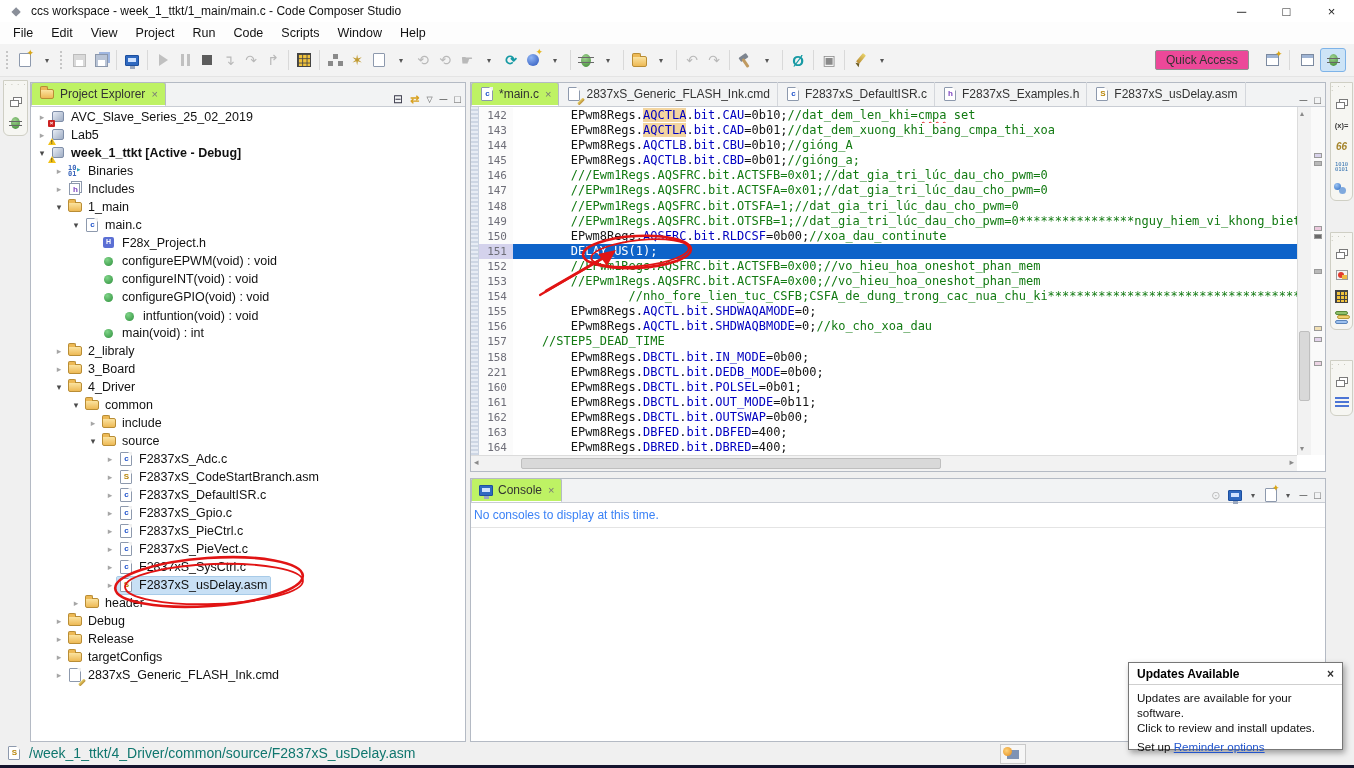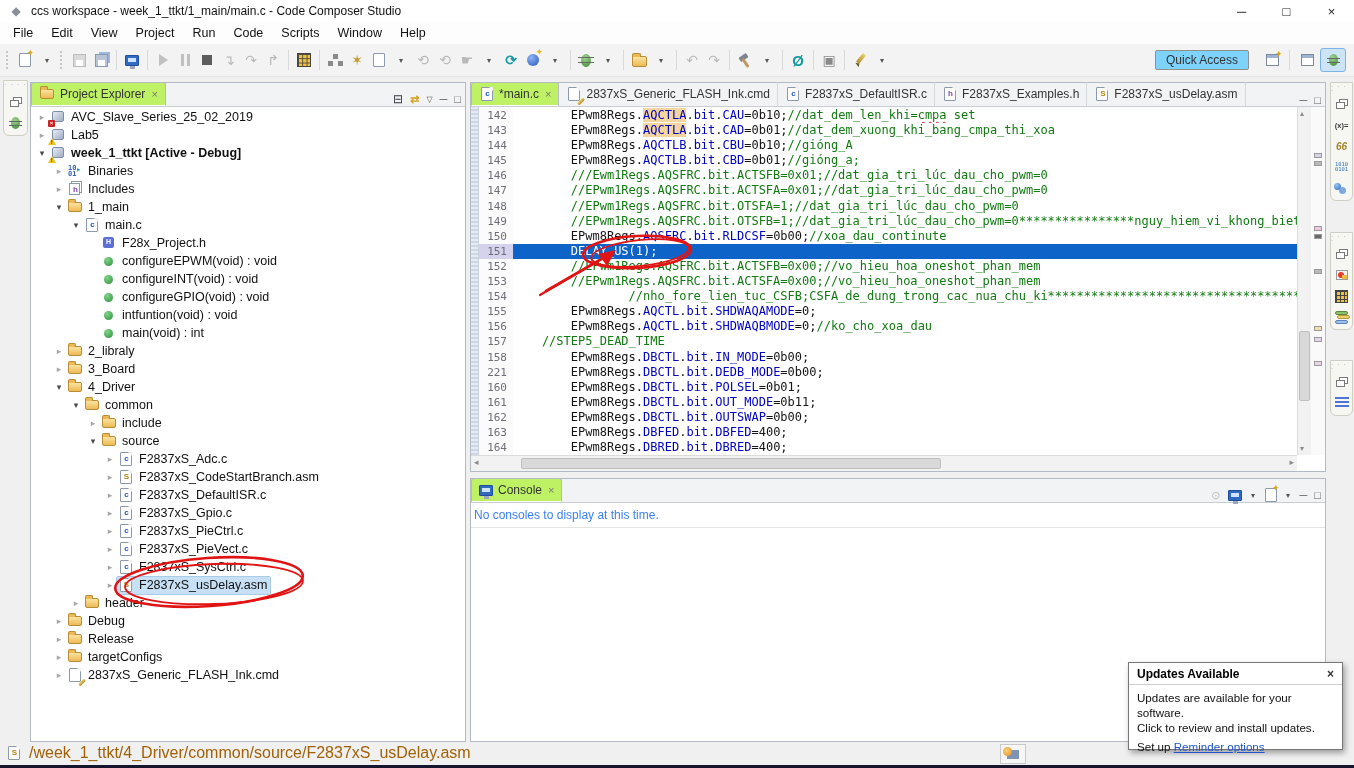--- a/index.html
+++ b/index.html
@@ -48,21 +48,21 @@
   .ic-folder::before { content:""; position:absolute; left:-1px; top:-4px; width:7px; height:3px; background:#edb955; border:1px solid #b98d35; border-bottom:none; border-radius:2px 2px 0 0; }
   .ic-hammer { width:16px; height:16px; position:relative; }
   .ic-hammer::before { content:""; position:absolute; left:2px; top:3px; width:9px; height:5px; background:#7d8590; transform:rotate(-35deg); border-radius:1px; }
   .ic-hammer::after { content:""; position:absolute; left:7px; top:6px; width:3px; height:10px; background:#c09a60; transform:rotate(-35deg); border-radius:1px; }
   .ic-pen { width:16px; height:16px; position:relative; }
   .ic-pen::before { content:""; position:absolute; left:7px; top:1px; width:4px; height:11px; background:linear-gradient(#e8d26a,#b98d35); transform:rotate(40deg); border-radius:1px; }
   .ic-pen::after { content:""; position:absolute; left:3px; top:11px; width:0; height:0; border-top:4px solid #6b5a20; border-left:4px solid transparent; transform:rotate(10deg); }
   .teal { color:#179aa4; font-weight:bold; }
   .gray { color:#b9b9b9; }
   .dkgray { color:#8a8a8a; }
-  .qa-box { margin-left:auto; border:1px solid #909090; border-radius:2px; background:#7dd3fc; padding:2px 10px; font-size:12px; color:#333; }
+  .qa-box { margin-left:auto; border:1px solid #909090; border-radius:2px; background:#ec4899; padding:2px 10px; font-size:12px; color:#333; }
   .persp { display:flex; align-items:center; margin:0 8px 0 10px; }
   .persp-btn { width:26px; height:24px; display:flex; align-items:center; justify-content:center; border-radius:3px; position:relative; }
   .persp-btn.active { background:#cde4f7; border:1px solid #7eb3e8; }
   .ic-window { width:13px; height:12px; border:1px solid #7c8aa0; background:#fff; position:relative; }
   .ic-window::before { content:""; position:absolute; left:0; right:0; top:0; height:3px; background:#9fb4d4; }
   .ic-window.spark::after { content:"✦"; position:absolute; right:-5px; top:-6px; color:#d9a514; font-size:9px; }
 
   
   .panel { position:absolute; background:#ffffff; border:1px solid #b4bac4; }
   .tabrow { height:24px; background:#f2f3f4; border-bottom:1px solid #c9cdd4; display:flex; align-items:flex-end; }
@@ -144,21 +144,21 @@
   .varrow { position:absolute; left:2px; font-size:8px; color:#8a8a8a; }
   .overview { position:absolute; right:0; top:24px; bottom:16px; width:14px; background:#fafafa; }
   .ovm { position:absolute; left:3px; width:8px; height:5px; border:1px solid #9a9a9a; }
 
   
   .console-msg { padding:5px 3px; font-size:12px; color:#3b82f6; border-bottom:1px solid #e4e4e4; }
 
   
   .statusbar { position:absolute; left:0; top:742px; width:1354px; height:26px; background:#f0f0f0; }
   .status-inner { display:flex; align-items:center; height:22px; padding-left:6px; gap:6px; }
-  .status-path { font-size:16px; color:#a16207; }
+  .status-path { font-size:14px; color:#0f766e; }
   .bottom-strip { position:absolute; left:0; bottom:0; width:100%; height:3px; background:#15152e; }
   .upd-btn { position:absolute; left:1000px; top:2px; width:26px; height:20px; border:1px solid #c9c9c9; background:#f6f6f6; display:flex; align-items:center; justify-content:center; }
   .ic-upd { width:12px; height:9px; background:#7e93b4; position:relative; }
   .ic-upd::before { content:""; position:absolute; left:-4px; top:-3px; width:9px; height:9px; border-radius:50%; background:radial-gradient(circle at 40% 40%,#ffd27a,#e08a1a); }
 
   
   .popup { position:absolute; left:1128px; top:662px; width:215px; height:88px; background:#fff; border:1px solid #777; box-shadow:2px 3px 6px rgba(0,0,0,.35); z-index:50; }
   .popup-title { display:flex; align-items:center; justify-content:space-between; padding:4px 8px 3px; border-bottom:1px solid #cfcfcf; }
   .popup-title b { font-size:12px; color:#000; }
   .popup-x { font-size:12px; color:#333; font-weight:bold; }
@@ -411,21 +411,21 @@
       </div>
       <div class="trow" style="padding-left: 55px;">
         <span class="tarrow"></span>
         <span class="tc">
           <span class="ti">
             <span class="ti-func"></span>
           </span>
           <span class="tlabel">configureGPIO(void) : void</span>
         </span>
       </div>
-      <div class="trow" style="padding-left: 55px;">
+      <div class="trow" style="padding-left: 76px; align-items: flex-end;">
         <span class="tarrow"></span>
         <span class="tc">
           <span class="ti">
             <span class="ti-func"></span>
           </span>
           <span class="tlabel">intfuntion(void) : void</span>
         </span>
       </div>
       <div class="trow" style="padding-left: 55px;">
         <span class="tarrow"></span>

